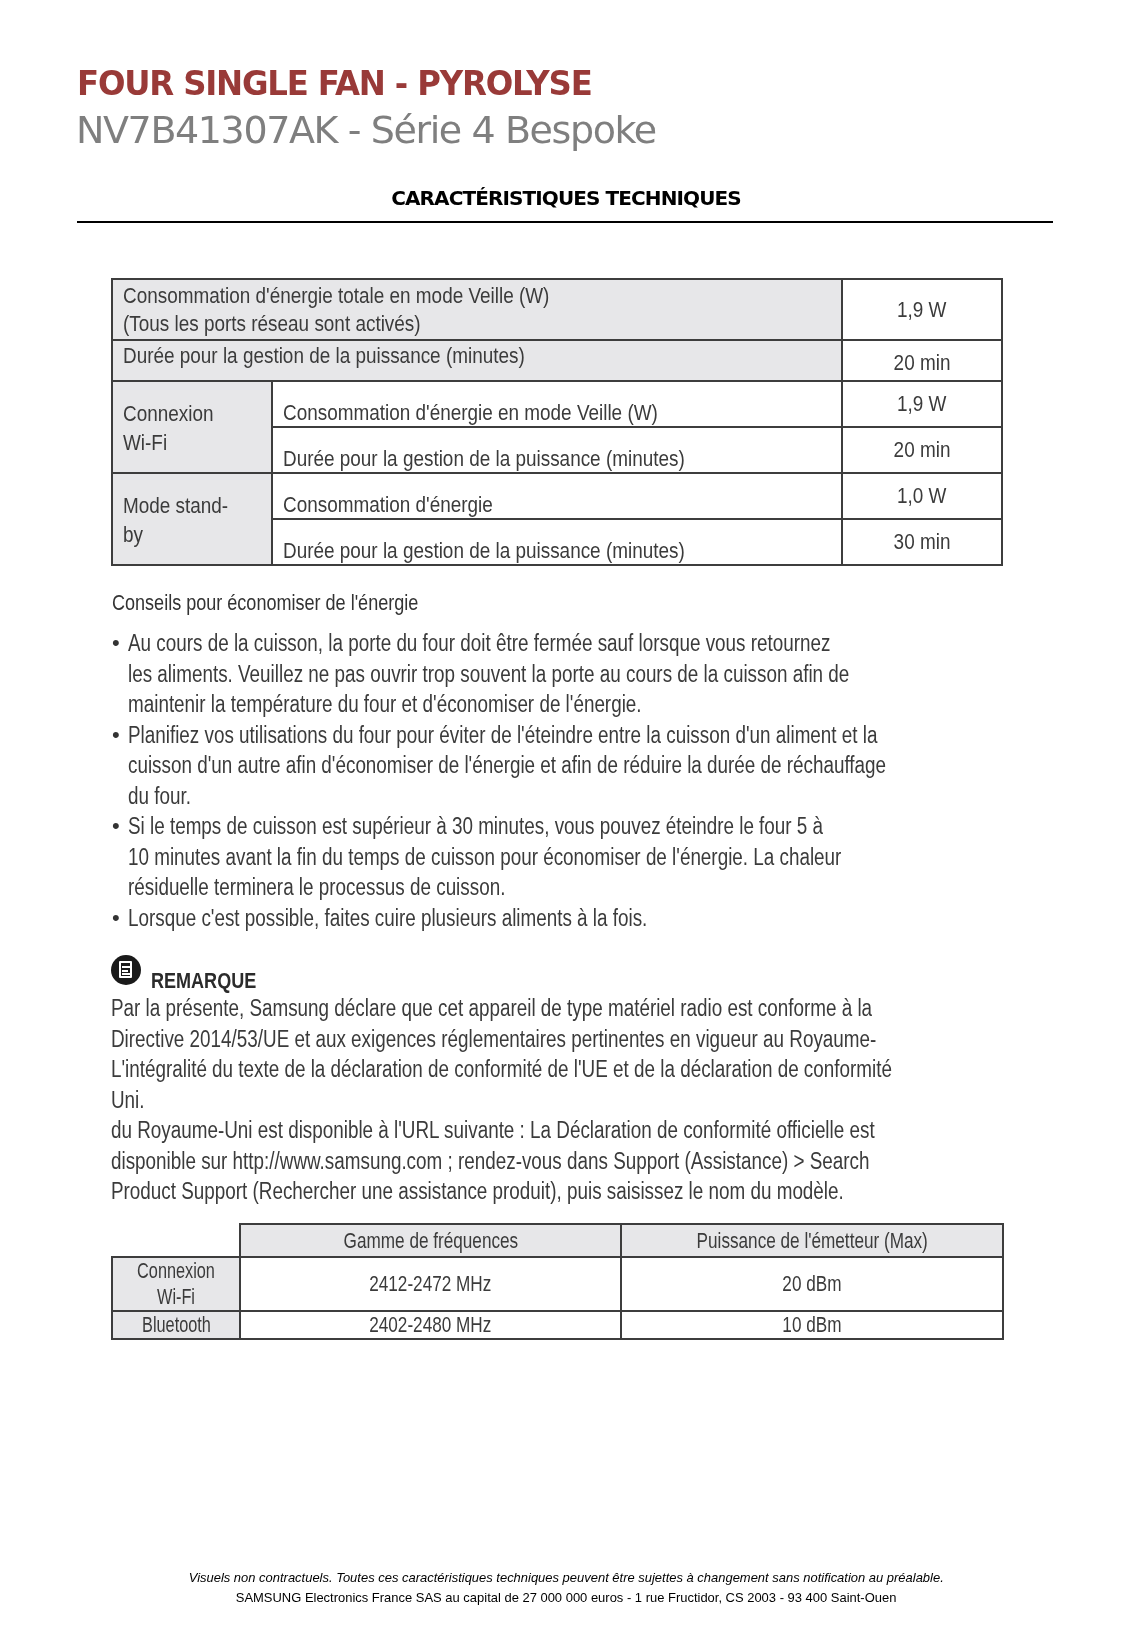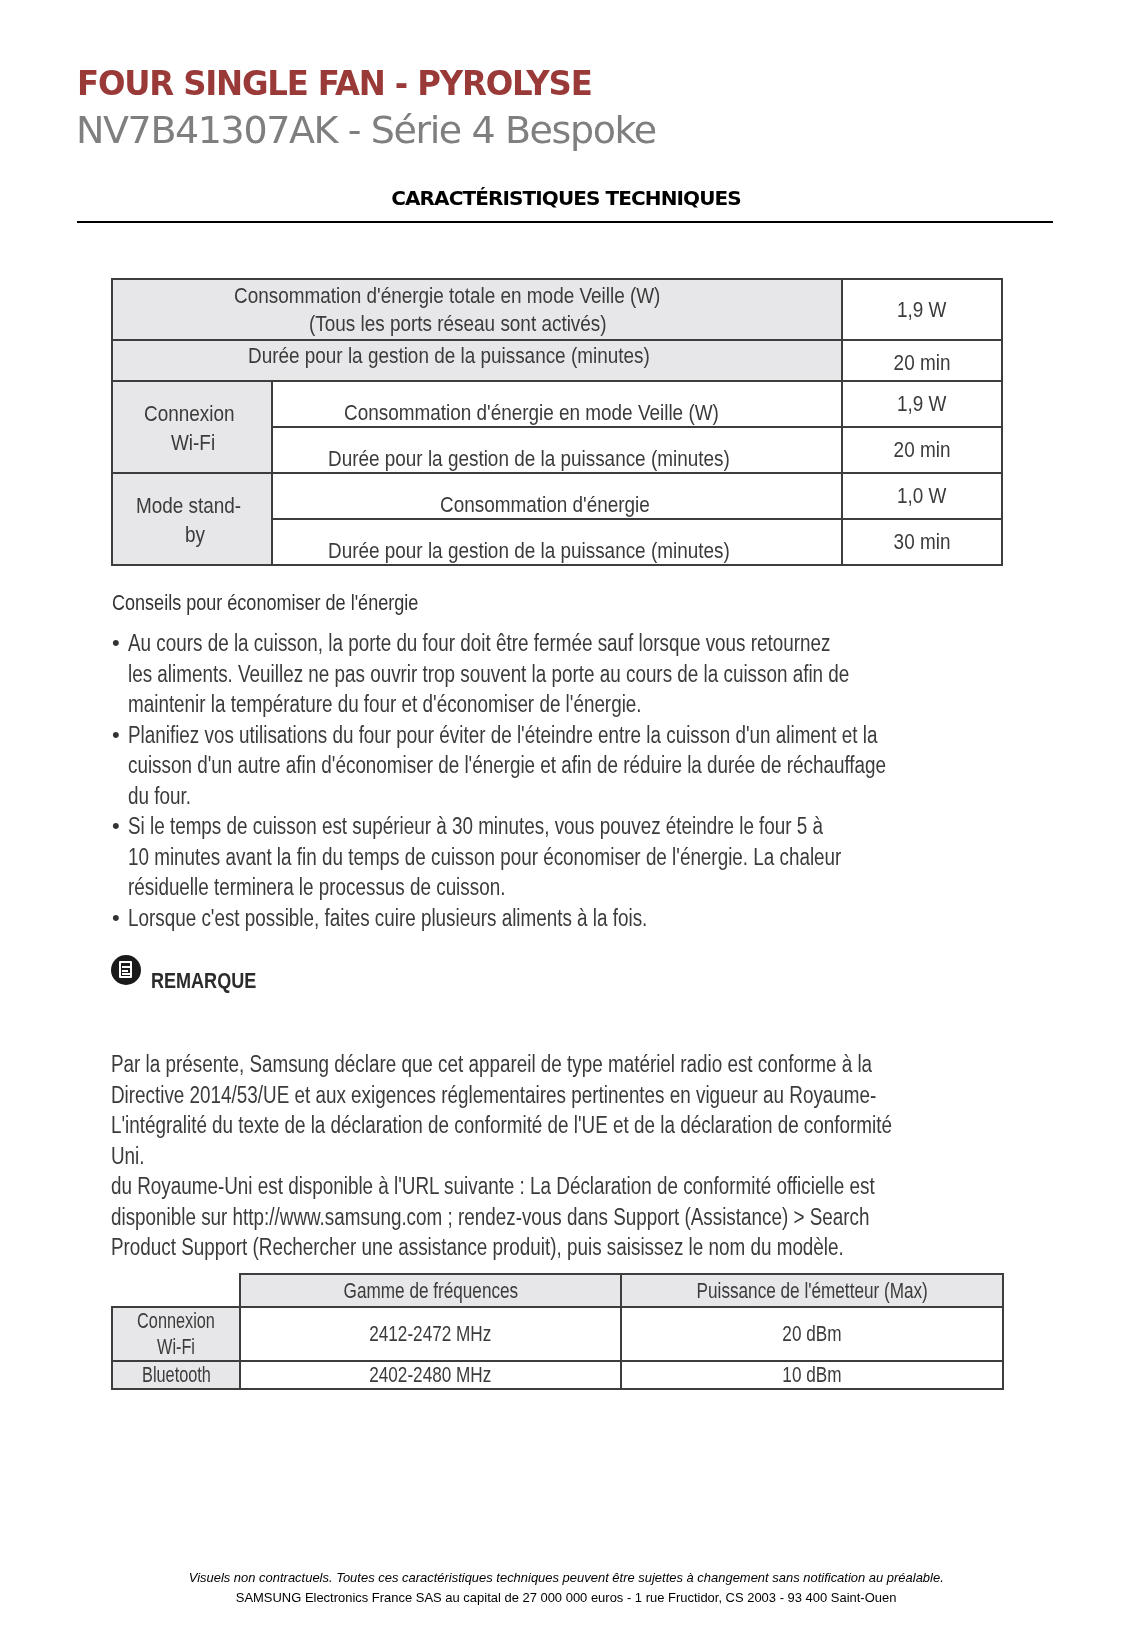--- a/index.html
+++ b/index.html
@@ -10,21 +10,21 @@
   .title-sub { left:76px; top:108px; font-family:"DejaVu Sans", sans-serif; font-size:38px; color:#7f7f7f; letter-spacing:-1.4px; white-space:nowrap; }
   .section-title { left:0; width:1132px; top:186px; text-align:center; font-family:"DejaVu Sans", sans-serif; font-weight:bold; font-size:20px; color:#000; letter-spacing:-0.9px; white-space:nowrap; }
   .divider { left:77px; top:221px; width:976px; height:2px; background:#000; }
 
   
   .cond { font-family:"Liberation Sans", sans-serif; color:#3b3b3b; white-space:nowrap; display:inline-block; transform-origin:left center; }
 
   table.spec { position:absolute; border-collapse:collapse; table-layout:fixed; }
   table.spec td { border:2px solid #3d3d3d; padding:0; vertical-align:top; overflow:hidden; }
   table.spec td.grey { background:#e7e7e9; }
-  table.spec td .cell { padding:18px 0 0 10px;text-align:center; }
+  table.spec td .cell { padding:18px 0 0 10px; }
   table.spec td.val { text-align:center; vertical-align:middle; }
   table.spec td.val .cond { transform-origin:center center; }
 
   .t1 { left:111px; top:278px; width:890px; }
   .t1 .cond { font-size:22px; transform:scaleX(0.86); }
   .t1 td.val .cond { transform:scaleX(0.86); }
 
   .conseils-h { left:112px; top:590px;text-decoration:underline; }
   .conseils-h .cond { font-size:22px; transform:scaleX(0.82); color:#333; }
 
@@ -34,25 +34,25 @@
   .bline { height:30.5px; line-height:30.5px; }
   .bline .cond { font-size:23px; transform:scaleX(0.82); }
 
   .rem-head { left:111px; top:955px; height:32px; }
   .rem-icon { position:absolute; left:0; top:0; width:30px; height:30px; border-radius:50%; background:#1a1a1a; }
   .rem-icon .doc { position:absolute; left:8px; top:6px; width:13px; height:17px; border:2px solid #fff; border-radius:1px; box-sizing:border-box; background:#1a1a1a; }
   .rem-icon .doc i { position:absolute; left:1px; width:8px; height:2px; background:#fff; }
   .rem-label { position:absolute; left:40px; top:13px; }
   .rem-label .cond { font-size:22px; font-weight:bold; color:#2b2b2b; transform:scaleX(0.82); }
 
-  .rem-para { left:111px; top:1049px; width:900px; }
+  .rem-para { left:111px; top:993px; width:900px; }
   .rline { height:30.5px; line-height:30.5px; }
   .rline .cond { font-size:23px; transform:scaleX(0.82); }
 
-  table.t2 { left:111px; top:1273px; width:891px; }
+  table.t2 { left:111px; top:1223px; width:891px; }
   table.t2 td { vertical-align:middle; text-align:center; }
   table.t2 td.blank { border-top:none; border-left:none; border-bottom:2px solid #3d3d3d; background:#fff; }
   table.t2 .cond { font-size:22px; transform:scaleX(0.78); transform-origin:center center; }
   table.t2 td.rowh .cond { transform:scaleX(0.74); line-height:26px; white-space:normal; text-align:center; }
 
   .footer { left:0; width:1132px; text-align:center; font-family:"Liberation Sans", sans-serif; font-size:13.5px; color:#000; white-space:nowrap; }
   .footer.l1 { top:1570px; font-style:italic; }
   .footer.l2 { top:1590px; }
   .footer span { display:inline-block; transform:scaleX(0.96); }
 </style>

